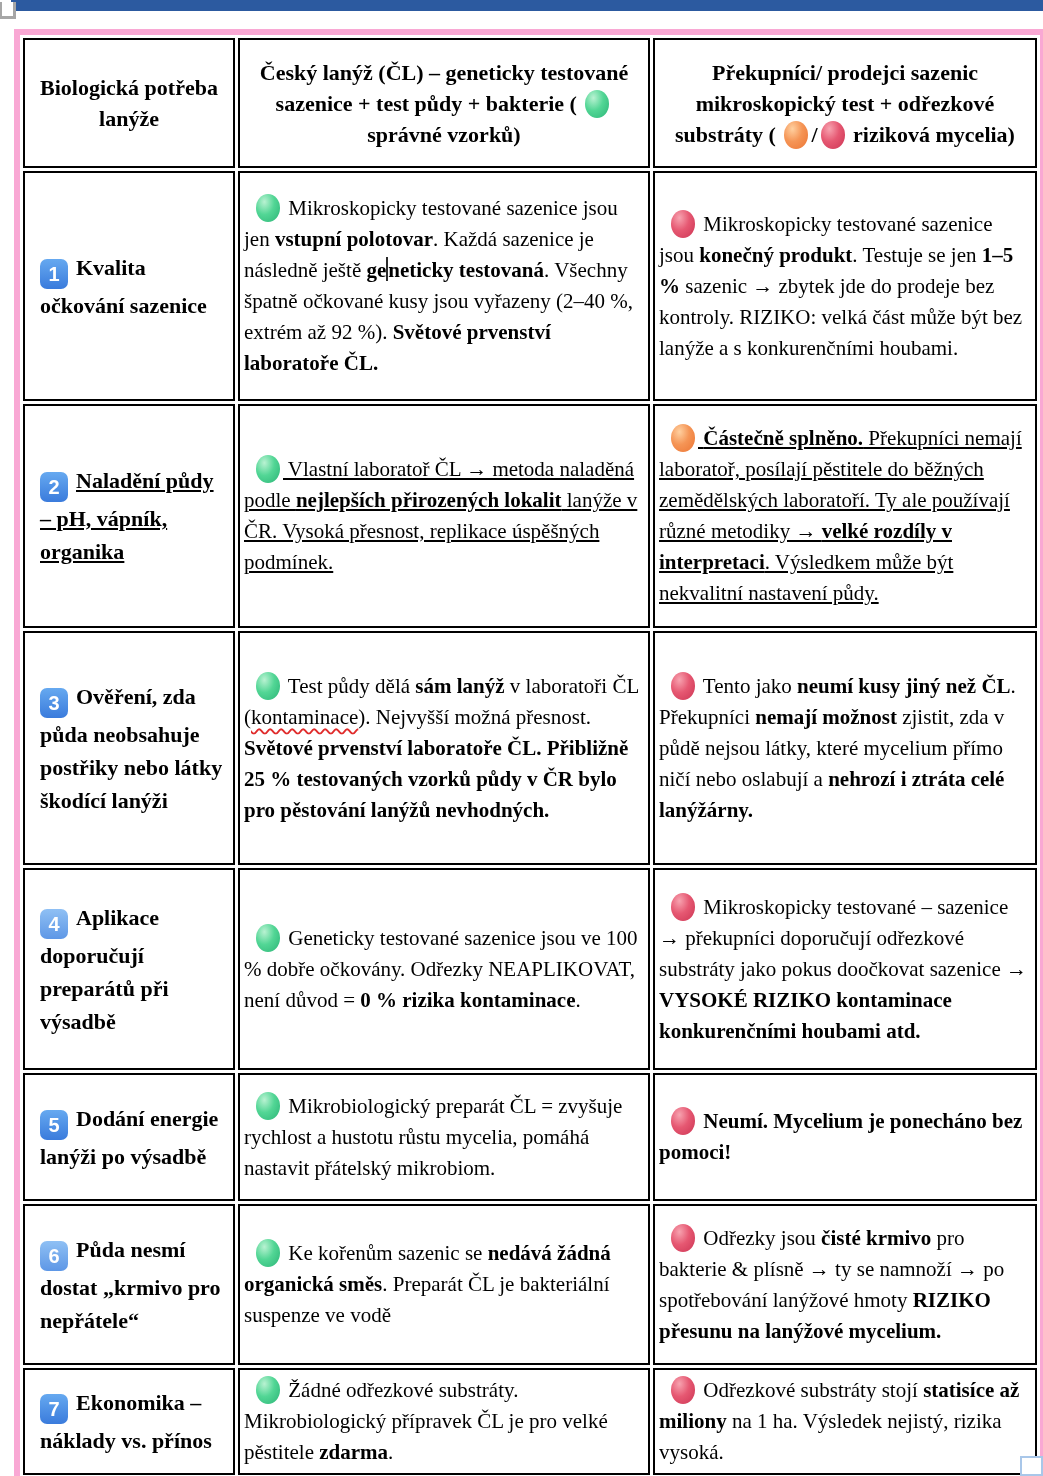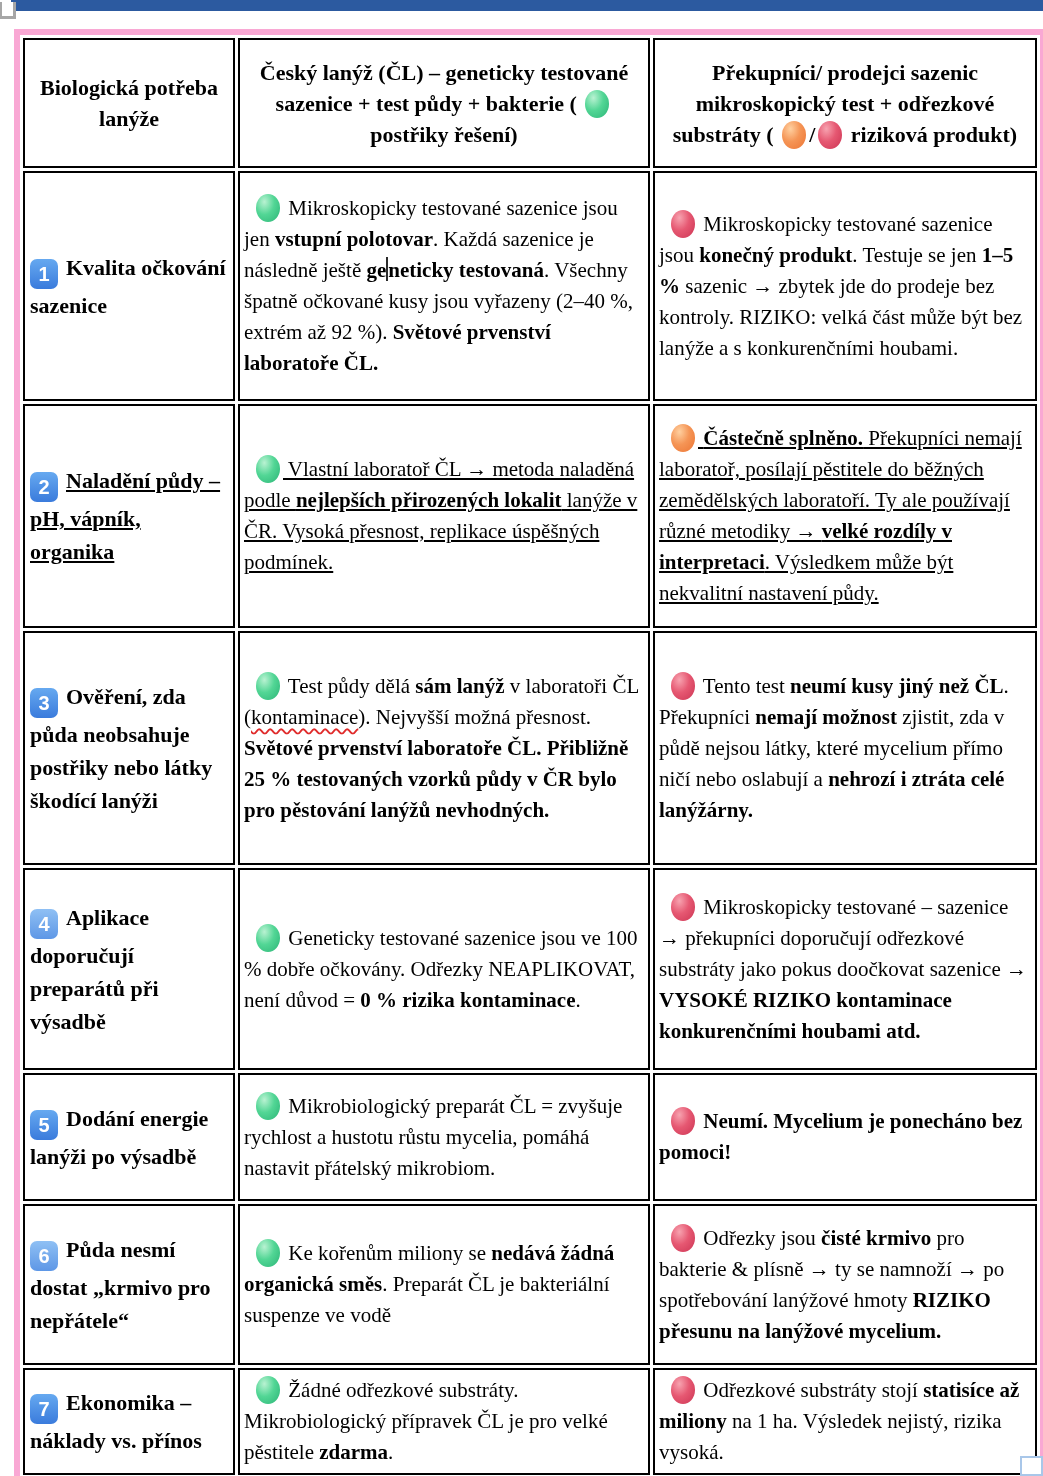--- a/index.html
+++ b/index.html
@@ -10,21 +10,21 @@
   .top-bar{position:absolute;left:11px;top:0;width:1032px;height:11px;background:#2c5aa0;}
   .corner-box{position:absolute;left:0;top:2px;width:11px;height:14px;background:#fff;
     border-left:2px solid #a6a6a6;border-right:3px solid #a6a6a6;border-bottom:3px solid #a6a6a6;}
   .resize-handle{position:absolute;right:0;bottom:0;width:19px;height:16px;background:#fff;
     border:2px solid #a9c7e9;}
   table.tbl{position:absolute;left:14px;top:29px;width:1016px;border:6px solid #f9a8d4;
     border-collapse:separate;border-spacing:3px;table-layout:fixed;}
   td{border:2px solid #000;vertical-align:middle;padding:1px 4px;overflow:hidden;
     font-size:21px;line-height:31px;}
   td.body-cell{text-indent:9px;}
-  td.need{font-weight:bold;font-size:22px;line-height:33px;padding-left:5px;text-indent:0;margin-top:44px;}
+  td.need{font-weight:bold;font-size:22px;line-height:33px;padding-left:15px;text-indent:0;margin-top:44px;}
   tr.hdr td{font-weight:bold;text-align:center;font-size:22px;line-height:31px;text-indent:0;}
   tr:nth-child(1) td{height:124px;}
   tr:nth-child(2) td{height:224px;}
   tr:nth-child(3) td{height:218px;text-decoration:underline;}
   tr:nth-child(4) td{height:228px;}
   tr:nth-child(5) td{height:196px;}
   tr:nth-child(6) td{height:122px;}
   tr:nth-child(7) td{height:155px;}
   tr:nth-child(8) td{height:101px;}
   .b{font-weight:bold;}
@@ -51,51 +51,51 @@
 
 <table class="tbl">
   <colgroup>
     <col style="width:212px">
     <col style="width:412px">
     <col style="width:384px">
   </colgroup>
   <tbody id="tbody">
       <tr class="hdr">
         <td><span class="b">Biologická potřeba lanýže</span></td>
-        <td><span class="b">Český lanýž (ČL) – geneticky testované sazenice + test půdy + bakterie ( </span><span class="dot green-dot"></span><span class="b"> postřiky řešení)</span></td>
-        <td><span class="b">Překupníci/ prodejci sazenic mikroskopický test + odřezkové substráty ( </span><span class="dot orange-dot"></span><span class="b">/</span><span class="dot red-dot"></span><span class="b"> riziková produkt)</span></td>
+        <td><span class="b">Český lanýž (ČL) – geneticky testované sazenice + test půdy + bakterie ( </span><span class="dot green-dot"></span><span class="b"> správné vzorků)</span></td>
+        <td><span class="b">Překupníci/ prodejci sazenic mikroskopický test + odřezkové substráty ( </span><span class="dot orange-dot"></span><span class="b">/</span><span class="dot red-dot"></span><span class="b"> riziková mycelia)</span></td>
       </tr>
       <tr>
         <td class="need"><span class="badge">1</span><span class="b">Kvalita očkování sazenice</span></td>
         <td class="body-cell"><span class="dot green-dot"></span><span> Mikroskopicky testované sazenice jsou jen </span><span class="b">vstupní polotovar</span><span>. Každá sazenice je následně ještě </span><span class="b">ge</span><span class="caret"></span><span class="b">neticky testovaná</span><span>. Všechny špatně očkované kusy jsou vyřazeny (2–40 %, extrém až 92 %). </span><span class="b">Světové prvenství laboratoře ČL.</span></td>
         <td class="body-cell"><span class="dot red-dot"></span><span> Mikroskopicky testované sazenice jsou </span><span class="b">konečný produkt</span><span>. Testuje se jen </span><span class="b">1–5 %</span><span> sazenic → zbytek jde do prodeje bez kontroly. RIZIKO: velká část může být bez lanýže a s konkurenčními houbami.</span></td>
       </tr>
       <tr>
         <td class="need"><span class="badge">2</span><span class="b">Naladění půdy – pH, vápník, organika</span></td>
         <td class="body-cell"><span class="dot green-dot"></span><span> Vlastní laboratoř ČL → metoda naladěná podle </span><span class="b">nejlepších přirozených lokalit</span><span> lanýže v ČR. Vysoká přesnost, replikace úspěšných podmínek.</span></td>
         <td class="body-cell"><span class="dot orange-dot"></span><span> </span><span class="b">Částečně splněno.</span><span> Překupníci nemají laboratoř, posílají pěstitele do běžných zemědělských laboratoří. Ty ale používají různé metodiky → </span><span class="b">velké rozdíly v interpretaci</span><span>. Výsledkem může být nekvalitní nastavení půdy.</span></td>
       </tr>
       <tr>
         <td class="need"><span class="badge">3</span><span class="b">Ověření, zda půda neobsahuje postřiky nebo látky škodící lanýži</span></td>
         <td class="body-cell"><span class="dot green-dot"></span><span> Test půdy dělá </span><span class="b">sám lanýž</span><span> v laboratoři ČL (</span><span class="wavy">kontaminace</span><span>). Nejvyšší možná přesnost. </span><span class="b">Světové prvenství laboratoře ČL. Přibližně 25 % testovaných vzorků půdy v ČR bylo pro pěstování lanýžů nevhodných.</span></td>
-        <td class="body-cell"><span class="dot red-dot"></span><span> Tento test </span><span class="b">neumí kusy jiný než ČL</span><span>. Překupníci </span><span class="b">nemají možnost</span><span> zjistit, zda v půdě nejsou látky, které mycelium přímo ničí nebo oslabují a </span><span class="b">nehrozí i ztráta celé lanýžárny.</span></td>
+        <td class="body-cell"><span class="dot red-dot"></span><span> Tento jako </span><span class="b">neumí kusy jiný než ČL</span><span>. Překupníci </span><span class="b">nemají možnost</span><span> zjistit, zda v půdě nejsou látky, které mycelium přímo ničí nebo oslabují a </span><span class="b">nehrozí i ztráta celé lanýžárny.</span></td>
       </tr>
       <tr>
         <td class="need"><span class="badge light">4</span><span class="b">Aplikace doporučují preparátů při výsadbě</span></td>
         <td class="body-cell"><span class="dot green-dot"></span><span> Geneticky testované sazenice jsou ve 100 % dobře očkovány. Odřezky NEAPLIKOVAT, není důvod = </span><span class="b">0 % rizika kontaminace</span><span>.</span></td>
         <td class="body-cell"><span class="dot red-dot"></span><span> Mikroskopicky testované – sazenice → překupníci doporučují odřezkové substráty jako pokus doočkovat sazenice → </span><span class="b">VYSOKÉ RIZIKO kontaminace konkurenčními houbami atd.</span></td>
       </tr>
       <tr>
         <td class="need"><span class="badge">5</span><span class="b">Dodání energie lanýži po výsadbě</span></td>
         <td class="body-cell"><span class="dot green-dot"></span><span> Mikrobiologický preparát ČL = zvyšuje rychlost a hustotu růstu mycelia, pomáhá nastavit přátelský mikrobiom.</span></td>
         <td class="body-cell"><span class="dot red-dot"></span><span> </span><span class="b">Neumí. Mycelium je ponecháno bez pomoci!</span></td>
       </tr>
       <tr>
         <td class="need"><span class="badge light">6</span><span class="b">Půda nesmí dostat „krmivo pro nepřátele“</span></td>
-        <td class="body-cell"><span class="dot green-dot"></span><span> Ke kořenům miliony se </span><span class="b">nedává žádná organická směs</span><span>. Preparát ČL je bakteriální suspenze ve vodě</span></td>
+        <td class="body-cell"><span class="dot green-dot"></span><span> Ke kořenům sazenic se </span><span class="b">nedává žádná organická směs</span><span>. Preparát ČL je bakteriální suspenze ve vodě</span></td>
         <td class="body-cell"><span class="dot red-dot"></span><span> Odřezky jsou </span><span class="b">čisté krmivo</span><span> pro bakterie &amp; plísně → ty se namnoží → po spotřebování lanýžové hmoty </span><span class="b">RIZIKO přesunu na lanýžové mycelium.</span></td>
       </tr>
       <tr>
         <td class="need"><span class="badge">7</span><span class="b">Ekonomika – náklady vs. přínos</span></td>
         <td class="body-cell"><span class="dot green-dot"></span><span> Žádné odřezkové substráty. Mikrobiologický přípravek ČL je pro velké pěstitele </span><span class="b">zdarma</span><span>.</span></td>
         <td class="body-cell"><span class="dot red-dot"></span><span> Odřezkové substráty stojí </span><span class="b">statisíce až miliony</span><span> na 1 ha. Výsledek nejistý, rizika vysoká.</span></td>
       </tr>
     </tbody>
 </table>
 

